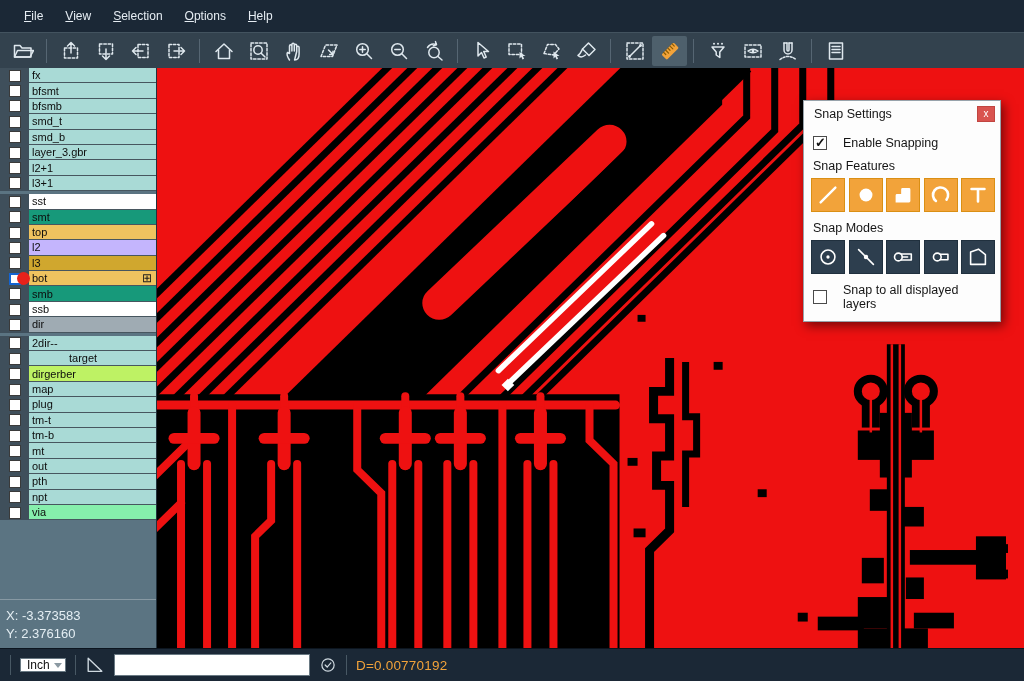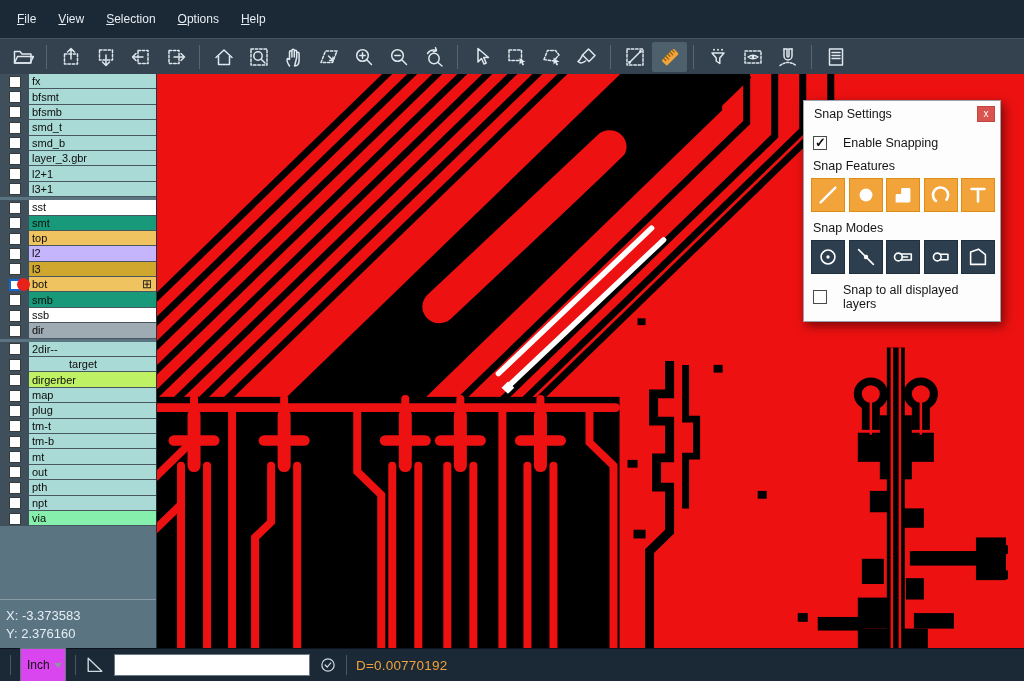--- a/index.html
+++ b/index.html
@@ -2,21 +2,21 @@
 <html style="--canvas-red: #ee1111; --accent-orange: #f2a33a; --chrome-dark: #1b2836; --chrome-mid: #33424e; --sidebar-bg: #5b7482; --dialog-dark: #2d3e4e; --close-red: #d9534f;"><head>
 <meta charset="utf-8">
 <style>
   * { margin:0; padding:0; box-sizing:border-box; }
   html,body { width:1024px; height:681px; overflow:hidden; background:#1b2836;
               font-family:"Liberation Sans", sans-serif; }
   .app { width:1024px; height:681px; display:flex; flex-direction:column; position:relative;
          background:var(--chrome-dark,#1b2836); }
 
   
-  .menubar { height:38px; display:flex; align-items:center; padding-left:6px; background:var(--chrome-dark,#1b2836); flex:none;text-align:center; }
+  .menubar { height:32px; display:flex; align-items:center; padding-left:13px; background:var(--chrome-dark,#1b2836); flex:none;text-align:center; }
   .menu-item { display:block; line-height:20px; color:#e6edf3; font-size:12px; padding:0 11px; cursor:default; }
   .menu-item::first-letter { text-decoration:underline; }
 
   
   .toolbar { height:36px; background:var(--chrome-mid,#33424e); display:flex; align-items:center;
              padding:0 5px; flex:none; border-top:1px solid #43535f; }
   .tb-btn { width:35px; height:30px; display:flex; align-items:center; justify-content:center; border-radius:2px; flex:none; }
   .tb-btn.active { background:#4e606c; }
   .tb-sep { width:1px; height:24px; background:#566673; margin:0 6px; flex:none; }
   .icon svg { display:block; }
@@ -46,21 +46,21 @@
 
   .canvas-wrap { flex:1; position:relative; background:var(--canvas-red,#ee1111); min-width:0; }
   svg.pcb { display:block; width:100%; height:100%; }
   .cblk { stroke:#000; fill:none; }
   .credln { stroke:var(--canvas-red,#ee1111); fill:none; }
 
   
   .statusbar { height:33px; flex:none; background:var(--chrome-dark,#1b2836); border-top:1px solid #0c151f;
                display:flex; align-items:center; padding:0 10px; gap:9px; }
   .sb-sep { width:1px; height:20px; background:#48586 4; background:#485864; flex:none; }
-  .unit-select { width:46px; height:35px; background:#d946ef; border:1px solid #697983; display:flex; align-items:center;
+  .unit-select { width:46px; height:14px; background:#ffffff; border:1px solid #697983; display:flex; align-items:center;
                  justify-content:space-between; padding:0 3px 0 6px; font-size:12px; color:#101010; flex:none; }
   .sb-input { width:196px; height:22px; background:#fff; border:1px solid #697983; font-size:12px; padding:0 5px;
               font-family:"Liberation Sans",sans-serif; }
   .d-readout { color:var(--accent-orange,#f2a33a); font-size:13.5px; letter-spacing:.2px; }
 
   
   .dialog { position:absolute; left:803px; top:100px; width:198px; background:#fdfdfd; border:1px solid #98a3ab;
             box-shadow:3px 4px 10px rgba(0,0,0,.5); z-index:20; }
   .dlg-title { height:24px; display:flex; align-items:center; justify-content:space-between; padding:2px 5px 0 10px;
                font-size:12.5px; color:#151515; }

